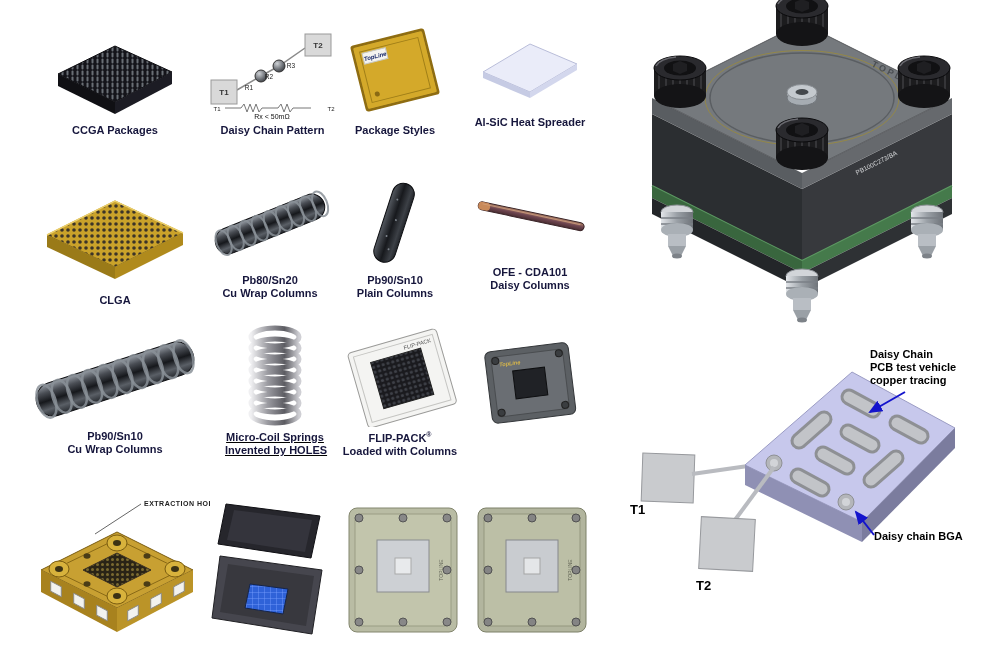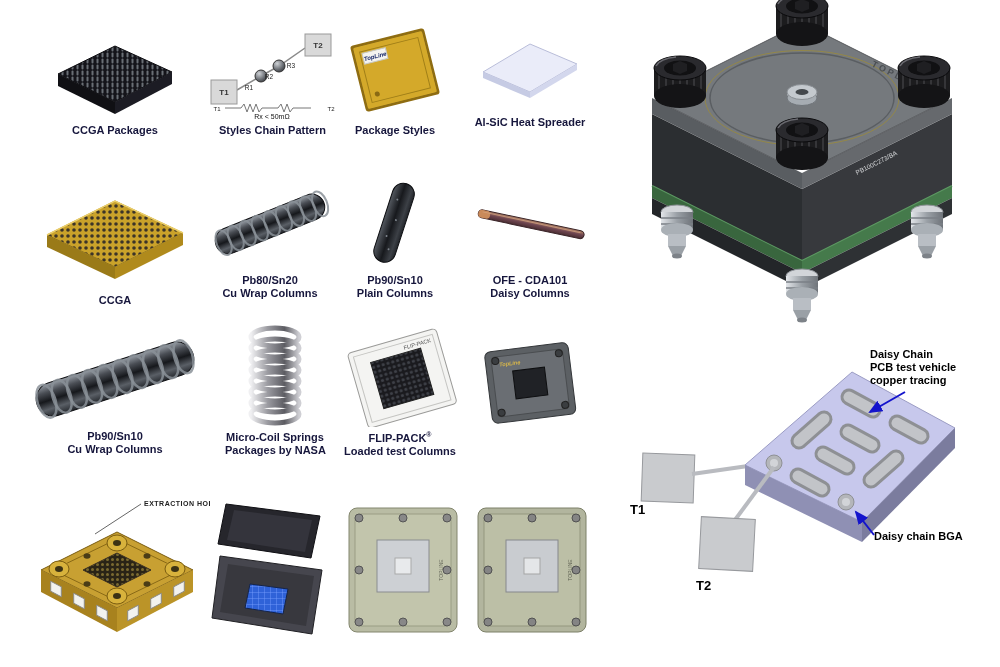--- a/index.html
+++ b/index.html
@@ -52,21 +52,21 @@
       <text x="113" y="20" font-size="8" font-weight="bold" text-anchor="middle" fill="#333">T2</text>
       <text x="44" y="62" font-size="6.5" text-anchor="middle" fill="#222">R1</text>
       <text x="64" y="51" font-size="6.5" text-anchor="middle" fill="#222">R2</text>
       <text x="86" y="40" font-size="6.5" text-anchor="middle" fill="#222">R3</text>
       <path d="M20,80 h16 l3,-4 3,8 3,-8 3,8 3,-8 3,8 3,-4 h16 l3,-4 3,8 3,-8 3,8 3,-4 h18" fill="none" stroke="#777" stroke-width="1"></path>
       <text x="12" y="83" font-size="6" text-anchor="middle" fill="#222">T1</text>
       <text x="126" y="83" font-size="6" text-anchor="middle" fill="#222">T2</text>
       <text x="67" y="91" font-size="7" text-anchor="middle" fill="#111">Rx &lt; 50mΩ</text>
     </svg>
     <figcaption class="cap">
-      <span class="capline">Styles Chain Pattern</span>
+      <span class="capline">Daisy Chain Pattern</span>
       <span class="capline"></span>
     </figcaption>
   </figure>
 
   <figure class="cell" style="left:345px;top:22px;width:100px;">
     <svg width="100" height="98" viewBox="0 0 100 98">
       <g transform="rotate(-14 50 48)">
         <rect x="12" y="14" width="76" height="68" rx="3" fill="#8f6d12"></rect>
         <rect x="14" y="16" width="72" height="64" rx="2" fill="#d4a92a" stroke="#8a6a14"></rect>
         <rect x="20" y="22" width="60" height="52" fill="none" stroke="#a07f18"></rect>
@@ -100,21 +100,21 @@
           <rect width="6" height="6" fill="#caa22a"></rect>
           <circle cx="3" cy="3" r="1.8" fill="#3c3428"></circle>
         </pattern>
       </defs>
       <polygon points="12,50 80,16 148,48 80,82" fill="url(#clgaDots)" stroke="#8a6c16"></polygon>
       <polygon points="12,50 80,82 80,94 12,62" fill="#9a7a18"></polygon>
       <polygon points="80,82 148,48 148,60 80,94" fill="#b08a1c"></polygon>
       <polyline points="12,50 80,16 148,48" fill="none" stroke="#eccf6a" stroke-width="1.5"></polyline>
     </svg>
     <figcaption class="cap">
-      <span class="capline">CCGA</span>
+      <span class="capline">CLGA</span>
       <span class="capline"></span>
     </figcaption>
   </figure>
 
   <figure class="cell" style="left:200px;top:178px;width:140px;">
     <svg width="140" height="92" viewBox="0 0 140 92">
       <defs>
         <linearGradient id="wrapA" x1="0" y1="0" x2="0" y2="1">
           <stop offset="0" stop-color="#9aa0a8"></stop>
             <stop offset="0.25" stop-color="#4a4e55"></stop>
@@ -159,21 +159,21 @@
         <circle cx="46" cy="62" r="1" fill="#7d838b"></circle>
         <circle cx="52" cy="74" r="1" fill="#7d838b"></circle>
       </g>
     </svg>
     <figcaption class="cap">
       <span class="capline">Pb90/Sn10</span>
       <span class="capline">Plain Columns</span>
     </figcaption>
   </figure>
 
-  <figure class="cell" style="left:465px;top:180px;width:130px;">
+  <figure class="cell" style="left:465px;top:172px;width:130px;">
     <svg width="130" height="90" viewBox="0 0 130 90">
       <defs>
         <linearGradient id="cuG" x1="0" y1="0" x2="0" y2="1">
           <stop offset="0" stop-color="#b98a6a"></stop>
             <stop offset="0.5" stop-color="#6e4550"></stop>
           <stop offset="1" stop-color="#4a2e32"></stop>
         </linearGradient>
       </defs>
       <g transform="rotate(12 65 45)">
         <rect x="12" y="40" width="108" height="8" rx="4" fill="url(#cuG)" stroke="#3a2428"></rect>
@@ -211,63 +211,63 @@
         <ellipse cx="146" cy="47" rx="9" ry="17" fill="none" stroke="#8a9098" stroke-width="2.5" opacity="0.85"></ellipse>
         <ellipse cx="162" cy="47" rx="9" ry="17" fill="none" stroke="#8a9098" stroke-width="2.5" opacity="0.85"></ellipse>
       </g>
     </svg>
     <figcaption class="cap">
       <span class="capline">Pb90/Sn10</span>
       <span class="capline">Cu Wrap Columns</span>
     </figcaption>
   </figure>
 
-  <figure class="cell" style="left:225px;top:325px;width:100px;">
+  <figure class="cell" style="left:225px;top:325px;width:100px;text-decoration:underline;">
     <svg width="100" height="102" viewBox="0 0 100 102">
       <defs>
         <linearGradient id="sprG" x1="0" y1="0" x2="1" y2="0">
           <stop offset="0" stop-color="#f0f0f2"></stop>
             <stop offset="0.35" stop-color="#9a9aa0"></stop>
           <stop offset="0.7" stop-color="#5c5c62"></stop>
             <stop offset="1" stop-color="#cfcfd4"></stop>
         </linearGradient>
       </defs>
       <ellipse cx="50" cy="12" rx="24" ry="9" fill="none" stroke="url(#sprG)" stroke-width="5"></ellipse>
       <ellipse cx="50" cy="23" rx="24" ry="9" fill="none" stroke="url(#sprG)" stroke-width="5"></ellipse>
       <ellipse cx="50" cy="34" rx="24" ry="9" fill="none" stroke="url(#sprG)" stroke-width="5"></ellipse>
       <ellipse cx="50" cy="45" rx="24" ry="9" fill="none" stroke="url(#sprG)" stroke-width="5"></ellipse>
       <ellipse cx="50" cy="56" rx="24" ry="9" fill="none" stroke="url(#sprG)" stroke-width="5"></ellipse>
       <ellipse cx="50" cy="67" rx="24" ry="9" fill="none" stroke="url(#sprG)" stroke-width="5"></ellipse>
       <ellipse cx="50" cy="78" rx="24" ry="9" fill="none" stroke="url(#sprG)" stroke-width="5"></ellipse>
       <ellipse cx="50" cy="89" rx="24" ry="9" fill="none" stroke="url(#sprG)" stroke-width="5"></ellipse>
     </svg>
     <figcaption class="cap">
       <span class="capline">Micro-Coil Springs</span>
-      <span class="capline">Packages by NASA</span>
+      <span class="capline">Invented by HOLES</span>
     </figcaption>
   </figure>
 
   <figure class="cell" style="left:330px;top:328px;width:140px;">
     <svg width="140" height="99" viewBox="0 0 140 99">
       <defs>
         <pattern id="fpGrid" width="5" height="5" patternUnits="userSpaceOnUse">
           <rect width="5" height="5" fill="#1a1a1e"></rect>
           <circle cx="2.5" cy="2.5" r="1.6" fill="#3e4148"></circle>
         </pattern>
       </defs>
       <g transform="rotate(-16 70 50)">
         <rect x="26" y="12" width="92" height="78" rx="4" fill="#f4f4f2" stroke="#9a9a98"></rect>
         <rect x="31" y="17" width="82" height="68" fill="none" stroke="#c5c5c2"></rect>
         <rect x="46" y="27" width="52" height="48" fill="url(#fpGrid)" stroke="#222"></rect>
         <text x="96" y="24" font-size="5.5" text-anchor="middle" fill="#555">FLIP-PACK</text>
       </g>
     </svg>
     <figcaption class="cap">
       <span class="capline"><span>FLIP-PACK</span><sup>®</sup></span>
-      <span class="capline">Loaded test Columns</span>
+      <span class="capline">Loaded with Columns</span>
     </figcaption>
   </figure>
 
   <figure class="cell" style="left:470px;top:335px;width:120px;">
     <svg width="120" height="92" viewBox="0 0 120 92">
       <g transform="rotate(-7 60 46)">
         <rect x="18" y="12" width="84" height="72" rx="6" fill="#5c6064" stroke="#34373a"></rect>
         <rect x="24" y="18" width="72" height="60" rx="4" fill="#6a6e73" stroke="#4a4d50"></rect>
         <rect x="44" y="34" width="32" height="28" fill="#202226" stroke="#0e0f11"></rect>
         <circle cx="28" cy="22" r="3.5" fill="#3a3d40" stroke="#222"></circle>

